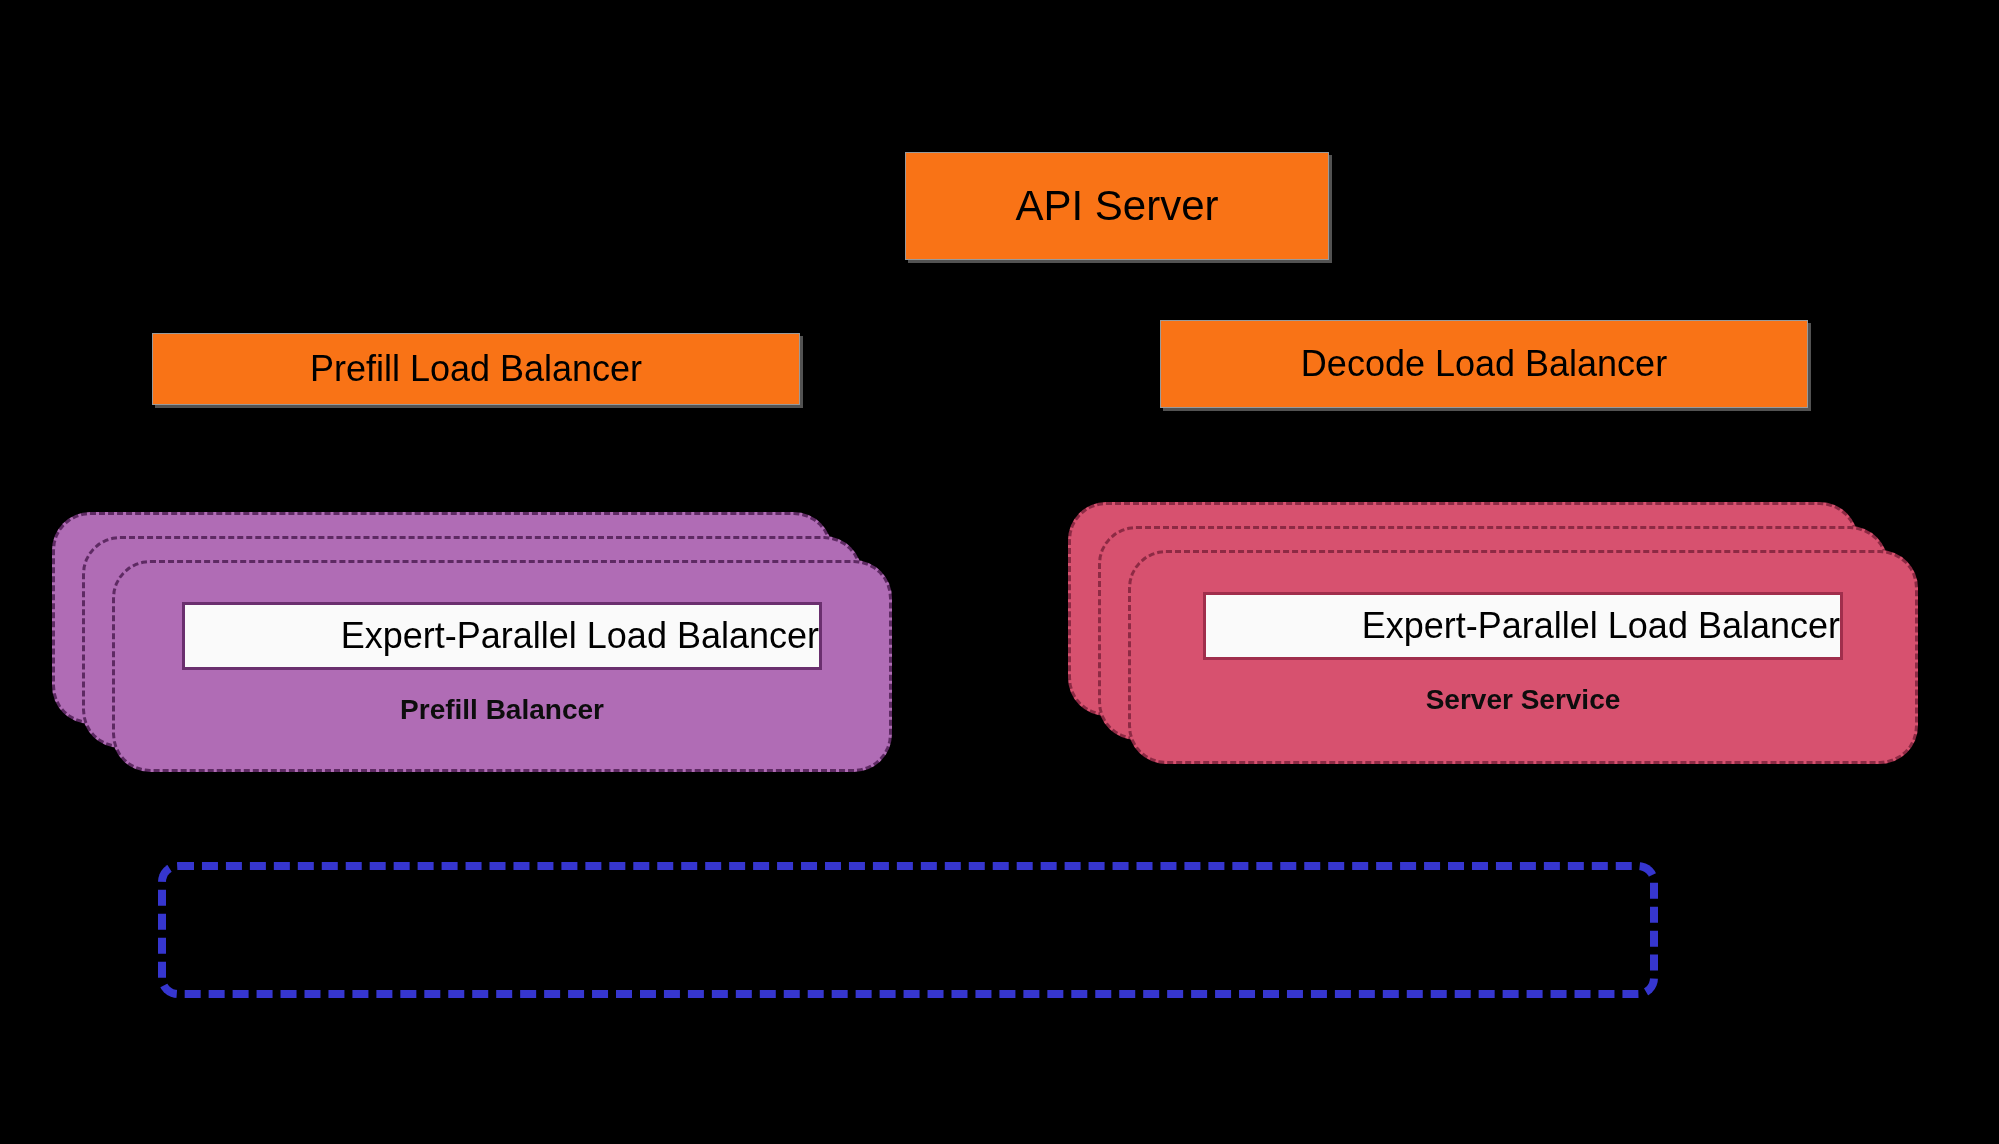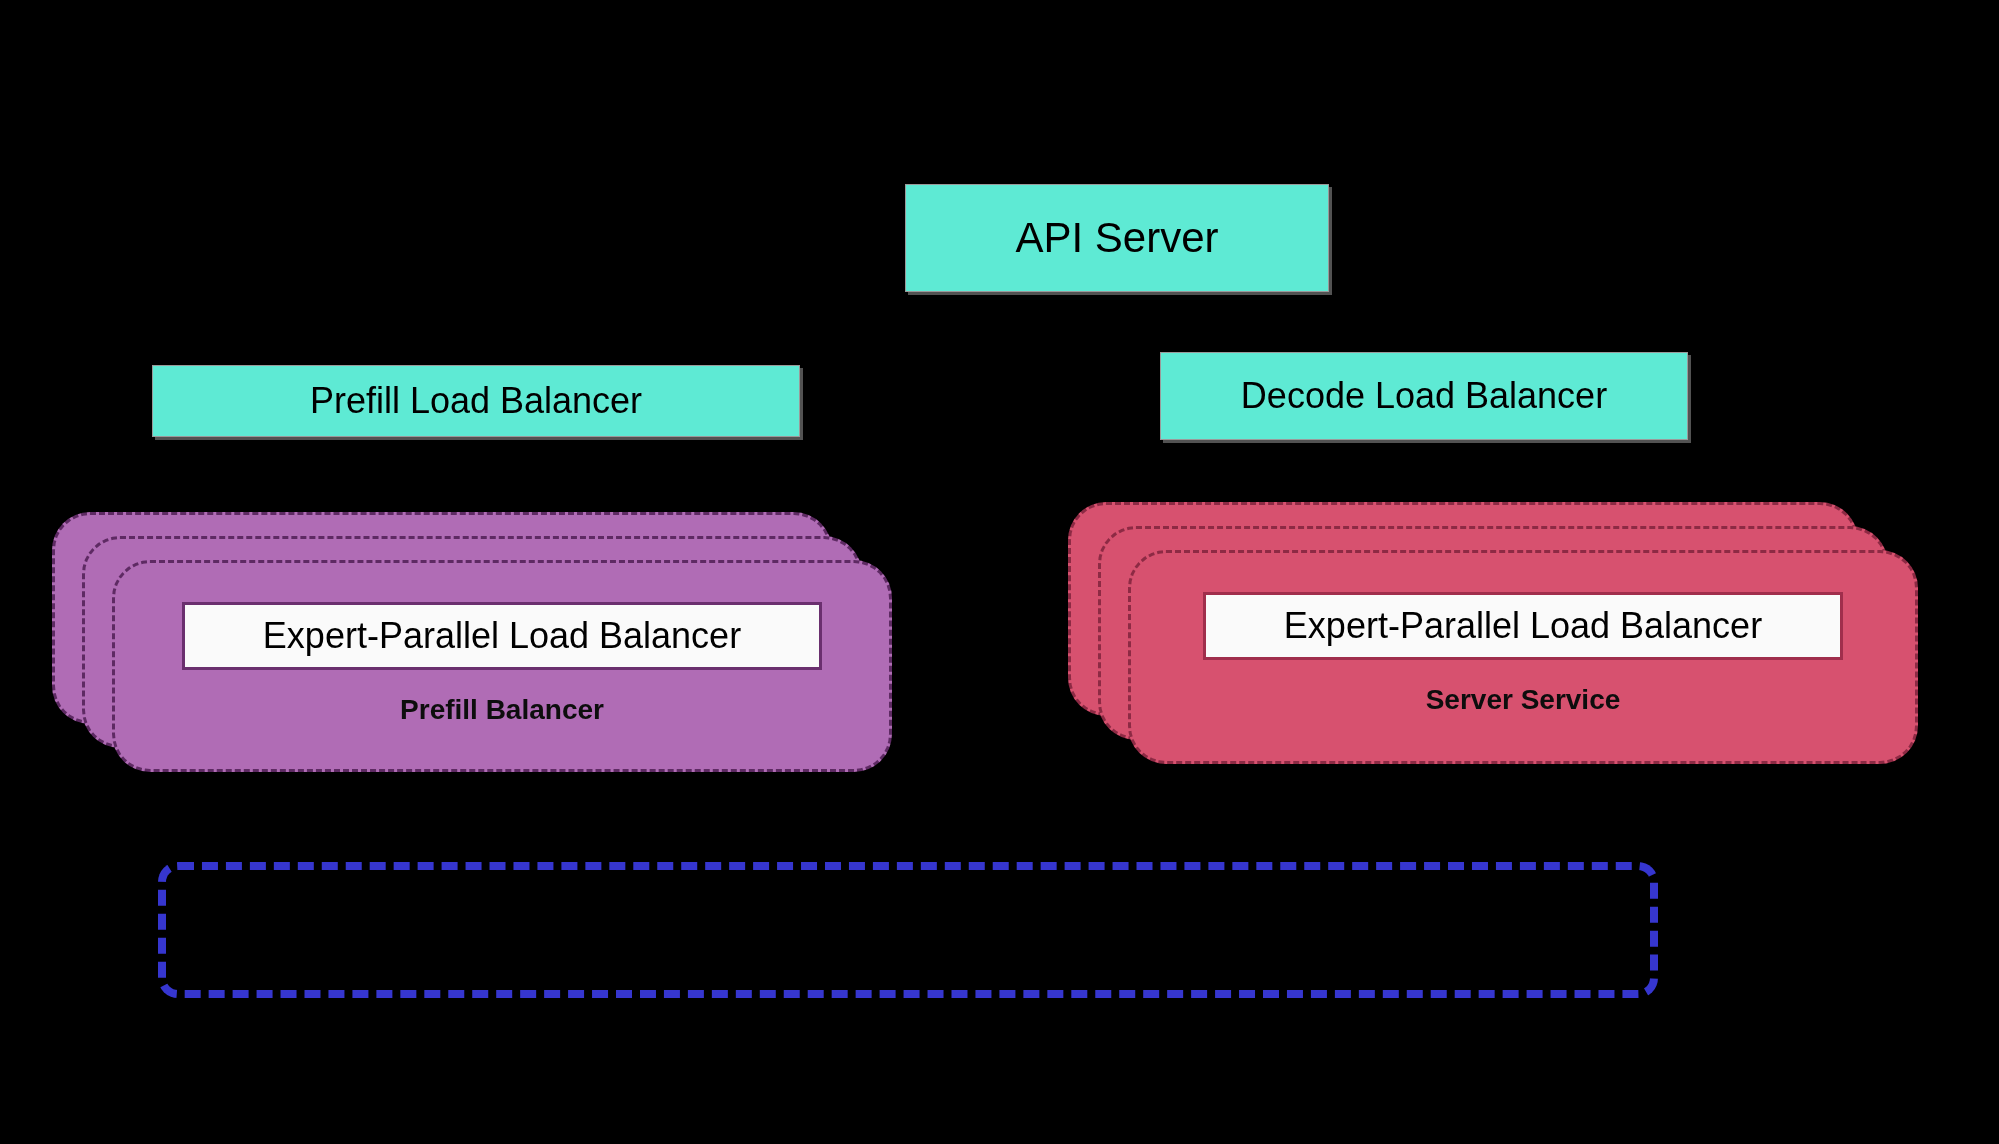--- a/index.html
+++ b/index.html
@@ -20,30 +20,29 @@
   #canvas {
     position: absolute;
     left: 0; top: 0;
     width: 1999px;
     height: 1144px;
   }
 
   
   .node-box {
     position: absolute;
-    background: #5eead4;
+    background: #f97316;
     border: 1px solid #9a9a9a;
     box-shadow: 3px 3px 0 rgba(150,150,150,0.55);
     display: flex;
     align-items: center;
     justify-content: center;
     color: #000000;
     text-align: center;
     line-height: 1.1;
-    margin-top: 32px;
   }
 
   #api-server {
     left: 905px;
     top: 152px;
     width: 424px;
     height: 108px;
     font-size: 42px;
     font-weight: 400;
   }
@@ -52,21 +51,21 @@
     left: 152px;
     top: 333px;
     width: 648px;
     height: 72px;
     font-size: 36px;
   }
 
   #decode-lb {
     left: 1160px;
     top: 320px;
-    width: 528px;
+    width: 648px;
     height: 88px;
     font-size: 36px;
   }
 
   
   .service-stack {
     position: absolute;
   }
   .stack-layer {
     position: absolute;
@@ -111,21 +110,21 @@
   #decode-service .stack-front-content {
     left: 60px; top: 48px; width: 790px; height: 214px;
     padding-top: 42px;
   }
 
   .inner-lb-box {
     background: #fafafa;
     border: 3px solid;
     display: flex;
     align-items: center;
-    justify-content: center;
+    justify-content: flex-end;
     color: #000000;
     font-size: 36px;
     height: 68px;
   }
   #prefill-service .inner-lb-box {
     width: 640px;
     border-color: #6a2f6e;
   }
   #decode-service .inner-lb-box {
     width: 640px;

